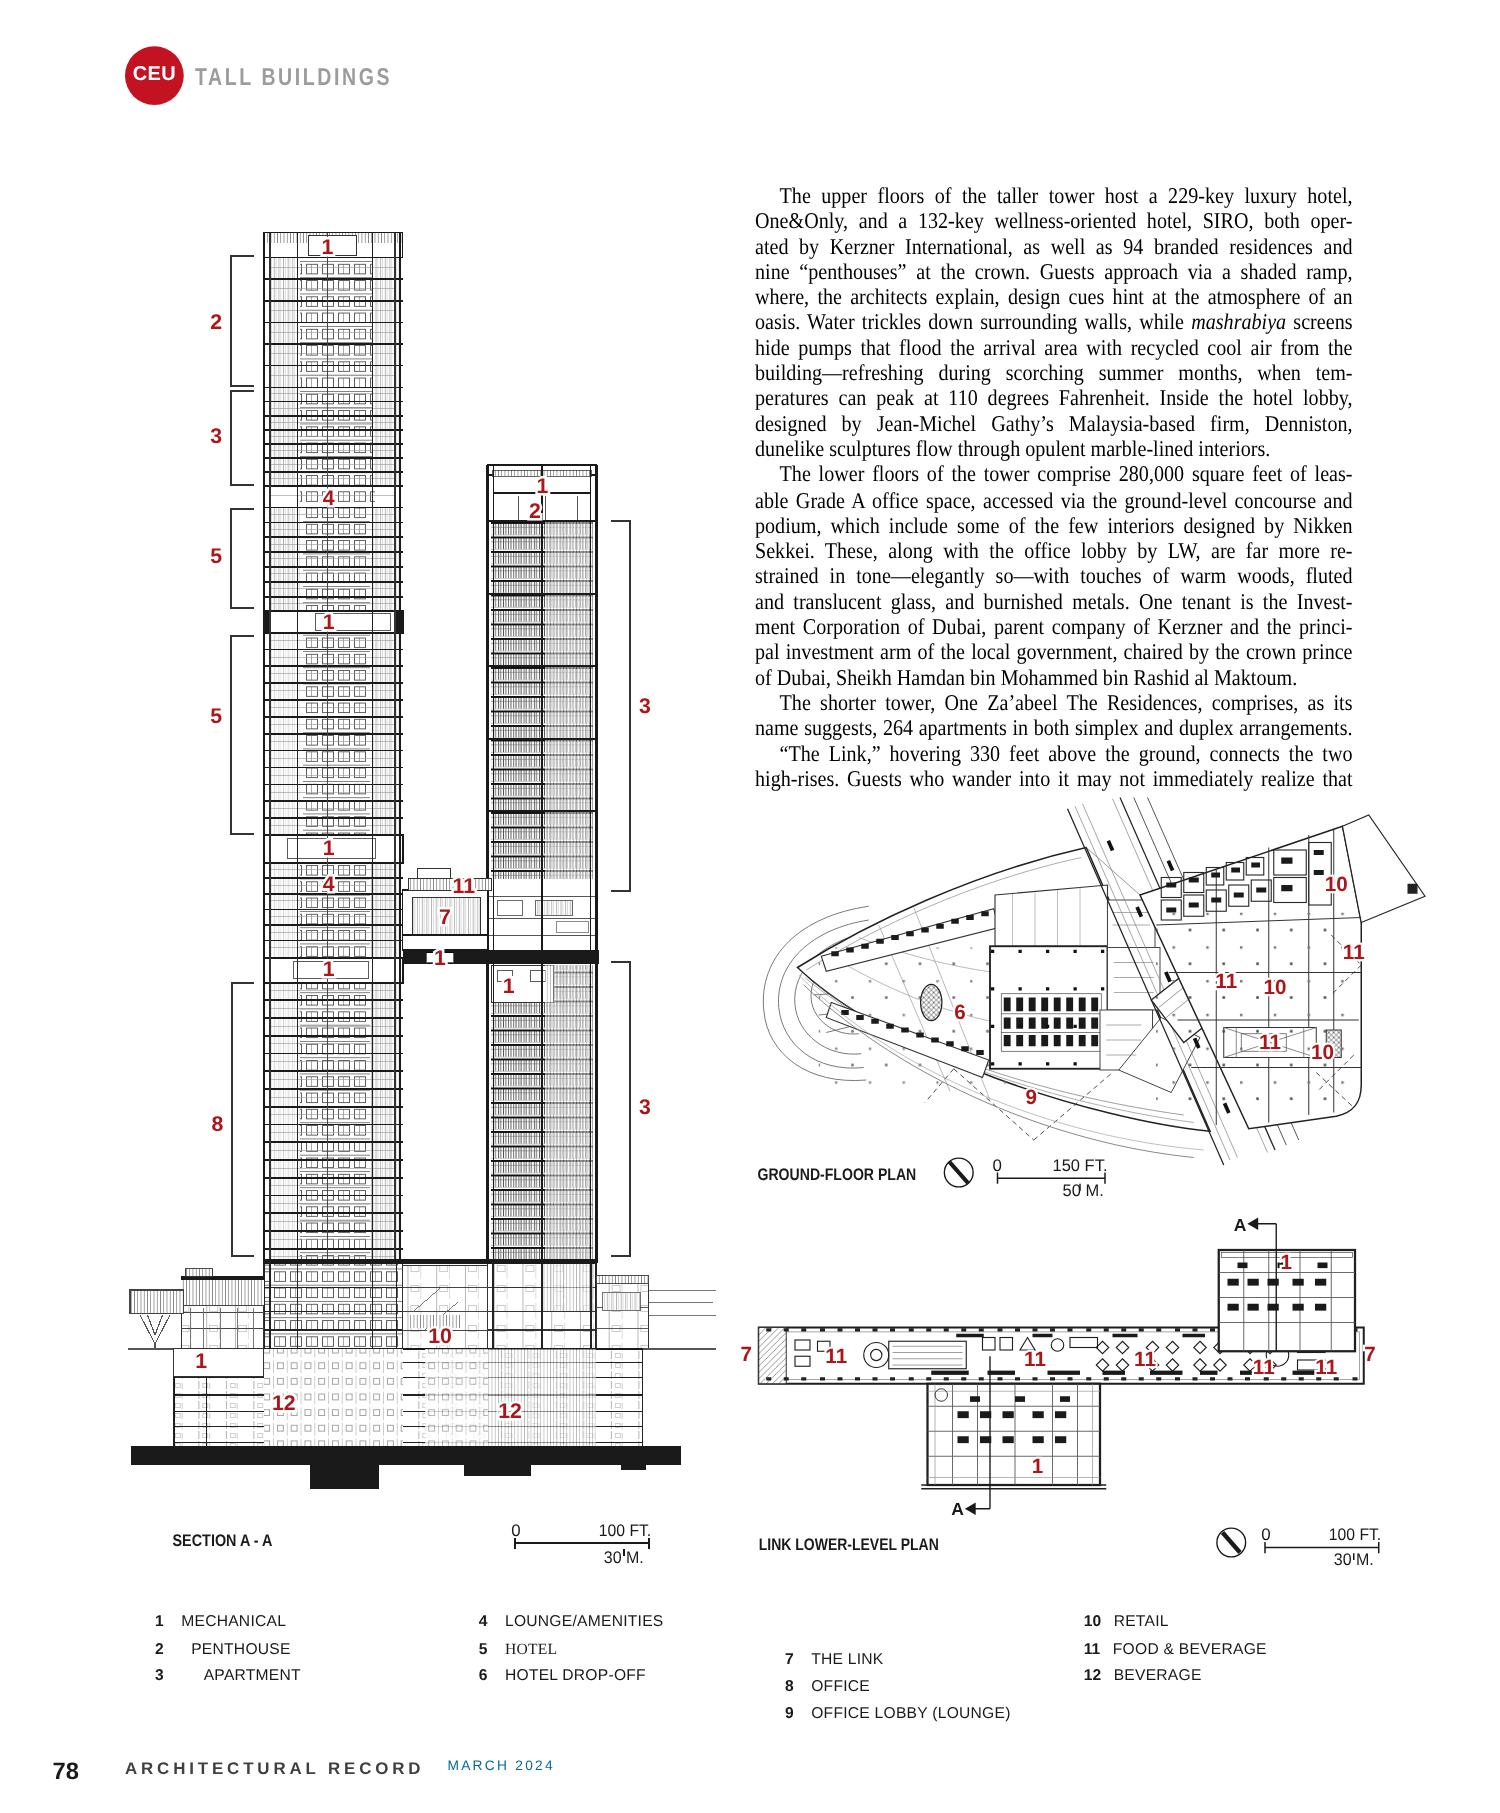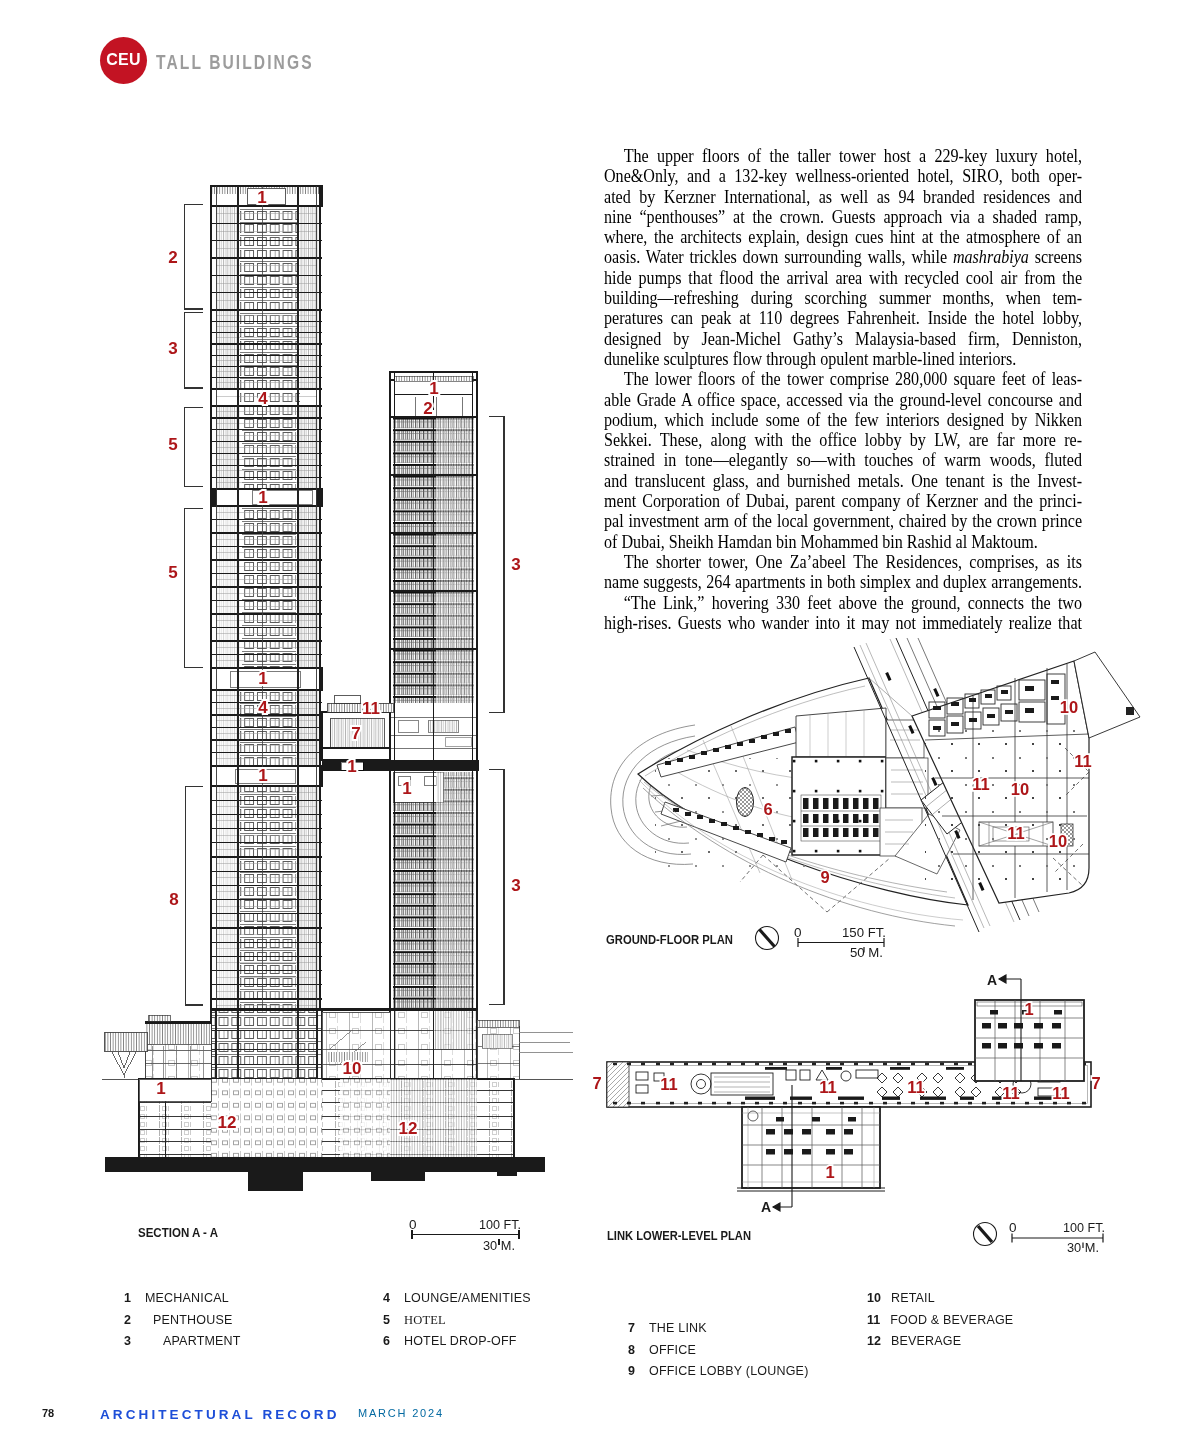--- a/index.html
+++ b/index.html
@@ -749,17 +749,17 @@
   <div style="height:21.5px;"><span class="leg-num">8</span><span class="leg-txt" style="margin-left:14px;">OFFICE</span></div>
   <div style="height:21.5px;"><span class="leg-num">9</span><span class="leg-txt" style="margin-left:14px;">OFFICE LOBBY (LOUNGE)</span></div>
 </div>
 
 <div class="abs" style="left:867px;top:1288px;">
   <div style="height:21.5px;"><span class="leg-num">10</span><span class="leg-txt" style="margin-left:10px;">RETAIL</span></div>
   <div style="height:21.5px;"><span class="leg-num">11</span><span class="leg-txt" style="margin-left:10px;">FOOD &amp; BEVERAGE</span></div>
   <div style="height:21.5px;"><span class="leg-num">12</span><span class="leg-txt" style="margin-left:10px;">BEVERAGE</span></div>
 </div>
 
-<div class="abs" style="left:42px;top:1407px;font-size:11px;font-weight:bold;color:#1a1a1a;">78</div>
-
-<div class="abs" style="left:100px;top:1407px;font-size:13.5px;font-weight:bold;color:#1d4ed8;letter-spacing:3.1px;">ARCHITECTURAL RECORD</div>
+<div class="abs" style="left:42px;top:1407px;font-size:19px;font-weight:bold;color:#1a1a1a;">78</div>
+
+<div class="abs" style="left:100px;top:1407px;font-size:13.5px;font-weight:bold;color:#404040;letter-spacing:3.1px;">ARCHITECTURAL RECORD</div>
 
 <div class="abs" style="left:358px;top:1407px;font-size:11px;color:#0369a1;letter-spacing:1.8px;">MARCH 2024</div>
 
 </body></html>

